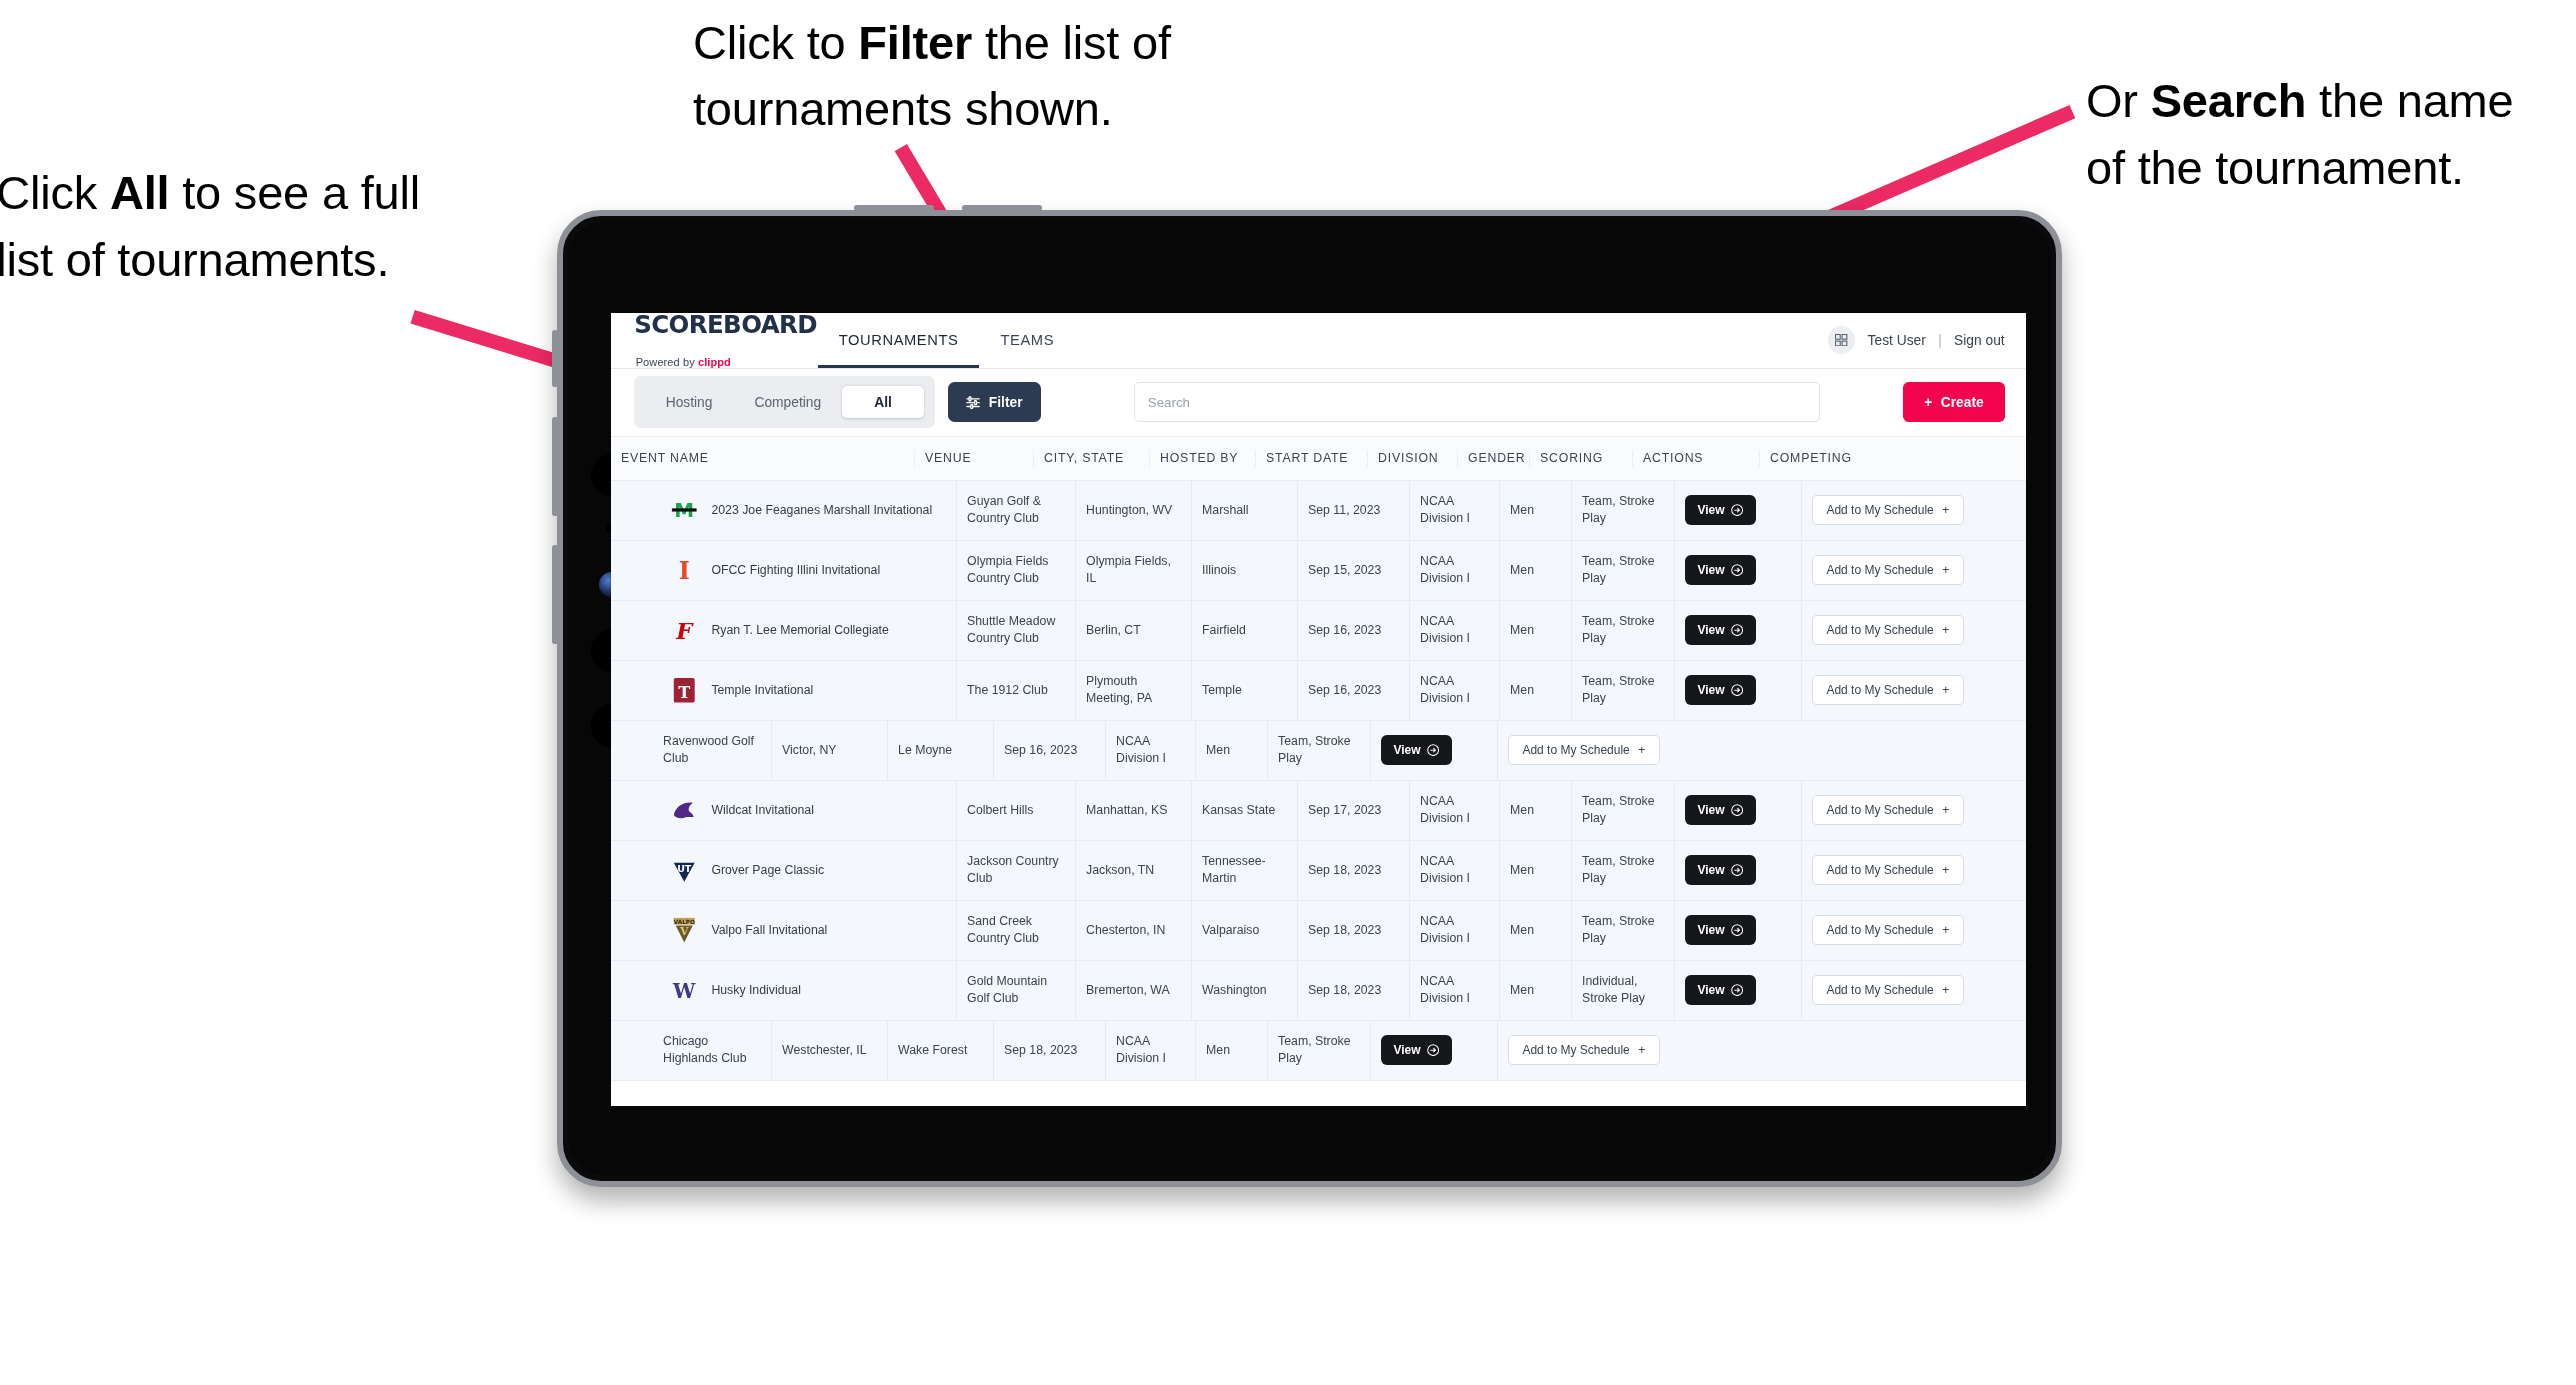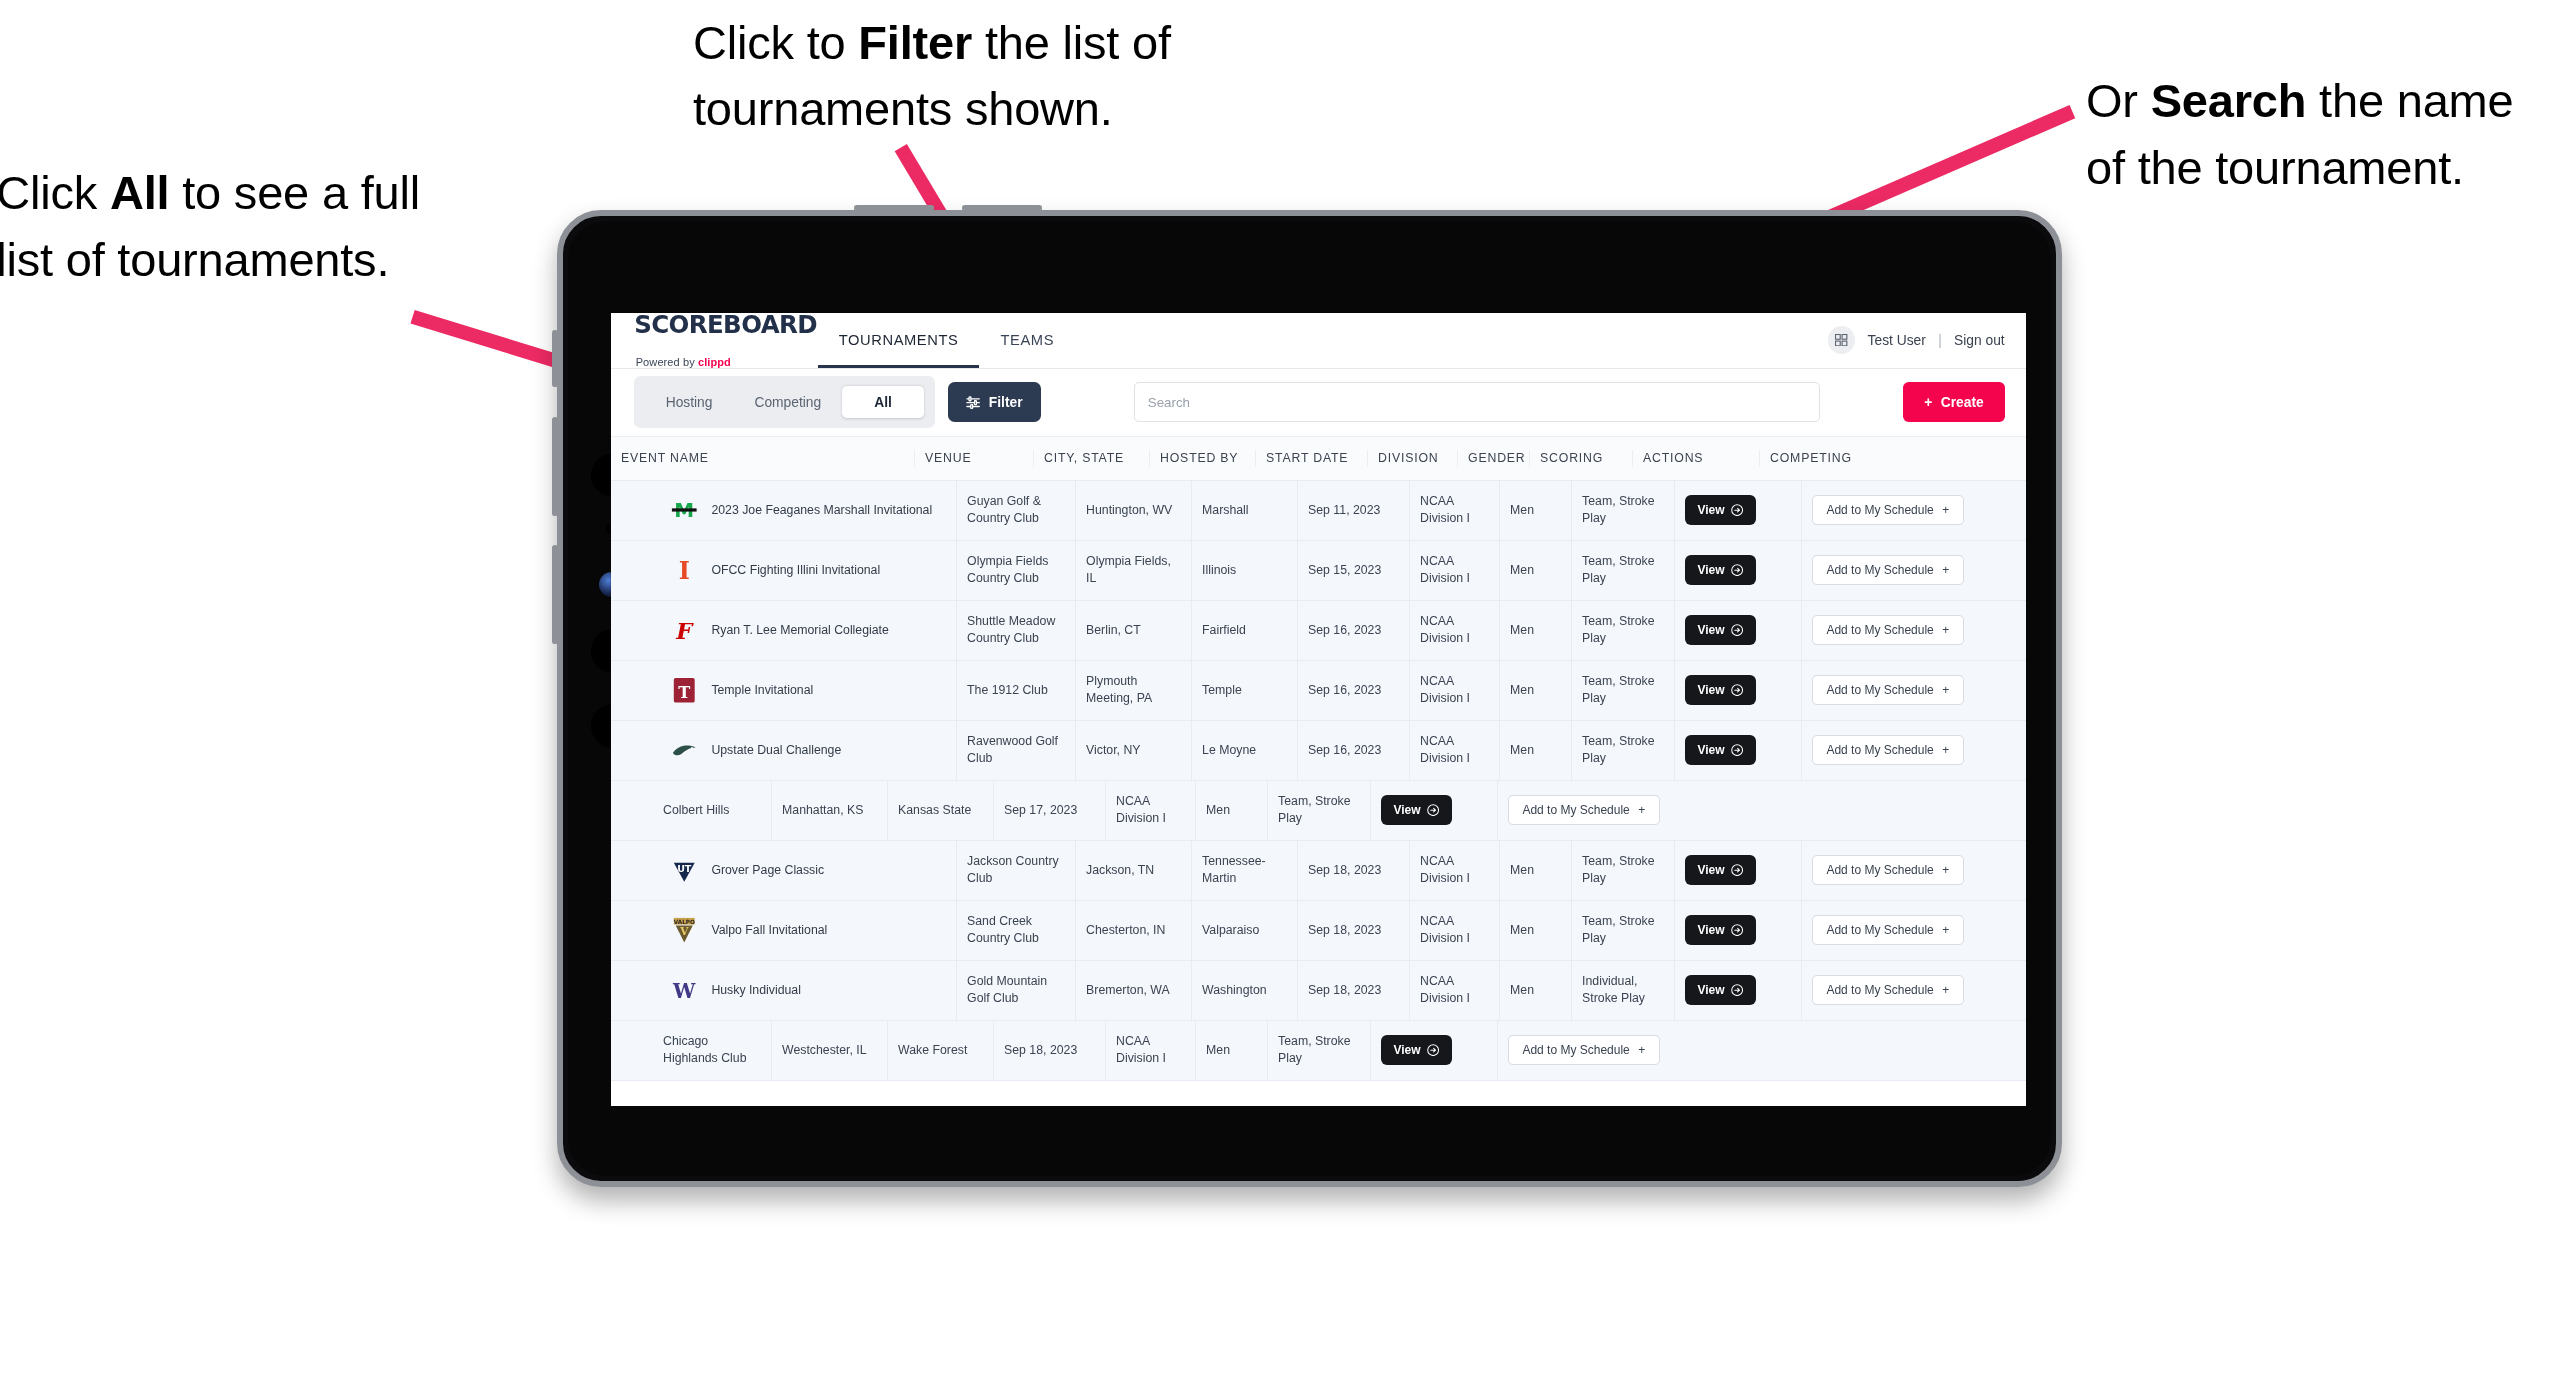--- a/index.html
+++ b/index.html
@@ -434,29 +434,20 @@
                   </span>
                 </div>
                 <div class="cell c-compet">
                   <span class="add-btn">
                     <span>Add to My Schedule</span>
                     <span>+</span>
                   </span>
                 </div>
               </div>
               <div class="row">
-                <div class="cell c-event">
-                  <span class="team-logo">
-                    <svg width="28.5" height="28.5" viewBox="0 0 30 30">
-                      <path d="M3 18 C8 10 18 8 27 12 C21 12 16 15 12 19 C9 21 5 21 3 18 Z" fill="#2c4f47"></path>
-                      <circle cx="23" cy="12.5" r="1" fill="#fff"></circle>
-                    </svg>
-                  </span>
-                  <span class="ev-name">Upstate Dual Challenge</span>
-                </div>
                 <div class="cell c-venue">Ravenwood Golf Club</div>
                 <div class="cell c-city">Victor, NY</div>
                 <div class="cell c-host">Le Moyne</div>
                 <div class="cell c-date">Sep 16, 2023</div>
                 <div class="cell c-div">NCAA Division I</div>
                 <div class="cell c-gender">Men</div>
                 <div class="cell c-score">Team, Stroke Play</div>
                 <div class="cell c-action">
                   <span class="view-btn">
                     <span>View</span>
@@ -467,20 +458,28 @@
                   </span>
                 </div>
                 <div class="cell c-compet">
                   <span class="add-btn">
                     <span>Add to My Schedule</span>
                     <span>+</span>
                   </span>
                 </div>
               </div>
               <div class="row">
+                <div class="cell c-event">
+                  <span class="team-logo">
+                    <svg width="28.5" height="28.5" viewBox="0 0 30 30">
+                      <path d="M4 20 C6 11 14 6 24 7 C20 10 19 13 20 16 C22 17 24 19 25 22 L17 22 C13 24 7 24 4 20 Z" fill="#512888"></path>
+                    </svg>
+                  </span>
+                  <span class="ev-name">Wildcat Invitational</span>
+                </div>
                 <div class="cell c-venue">Colbert Hills</div>
                 <div class="cell c-city">Manhattan, KS</div>
                 <div class="cell c-host">Kansas State</div>
                 <div class="cell c-date">Sep 17, 2023</div>
                 <div class="cell c-div">NCAA Division I</div>
                 <div class="cell c-gender">Men</div>
                 <div class="cell c-score">Team, Stroke Play</div>
                 <div class="cell c-action">
                   <span class="view-btn">
                     <span>View</span>

